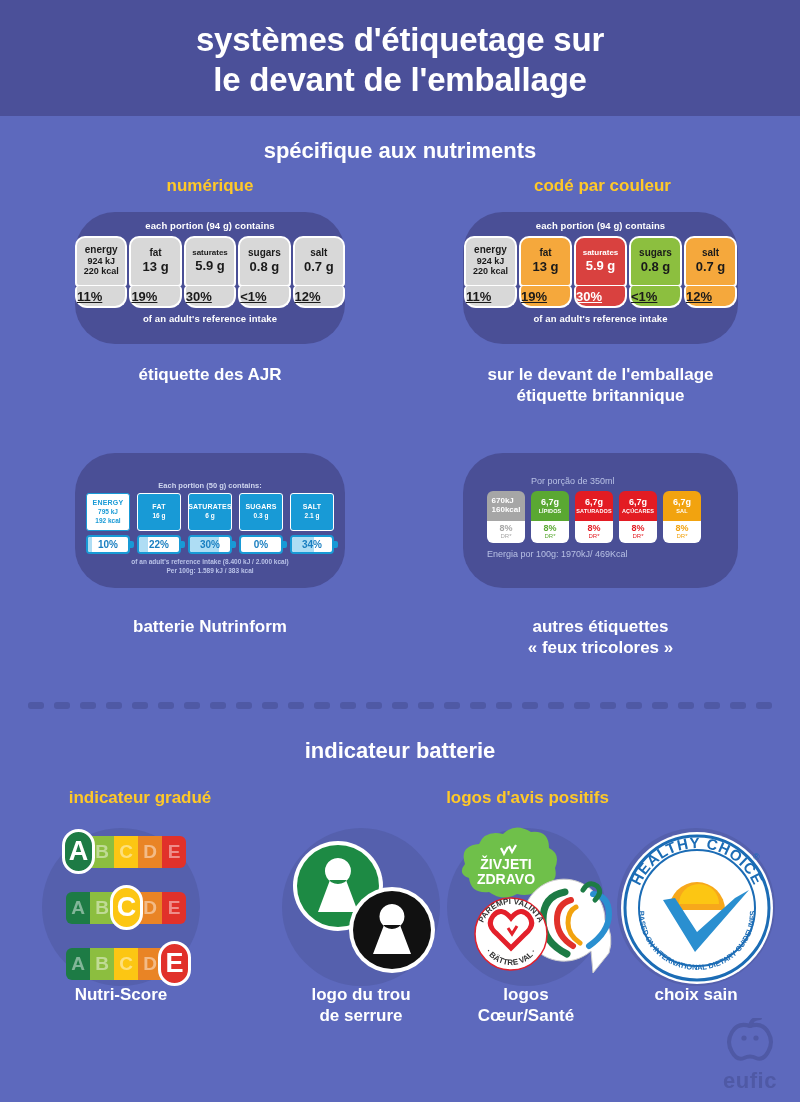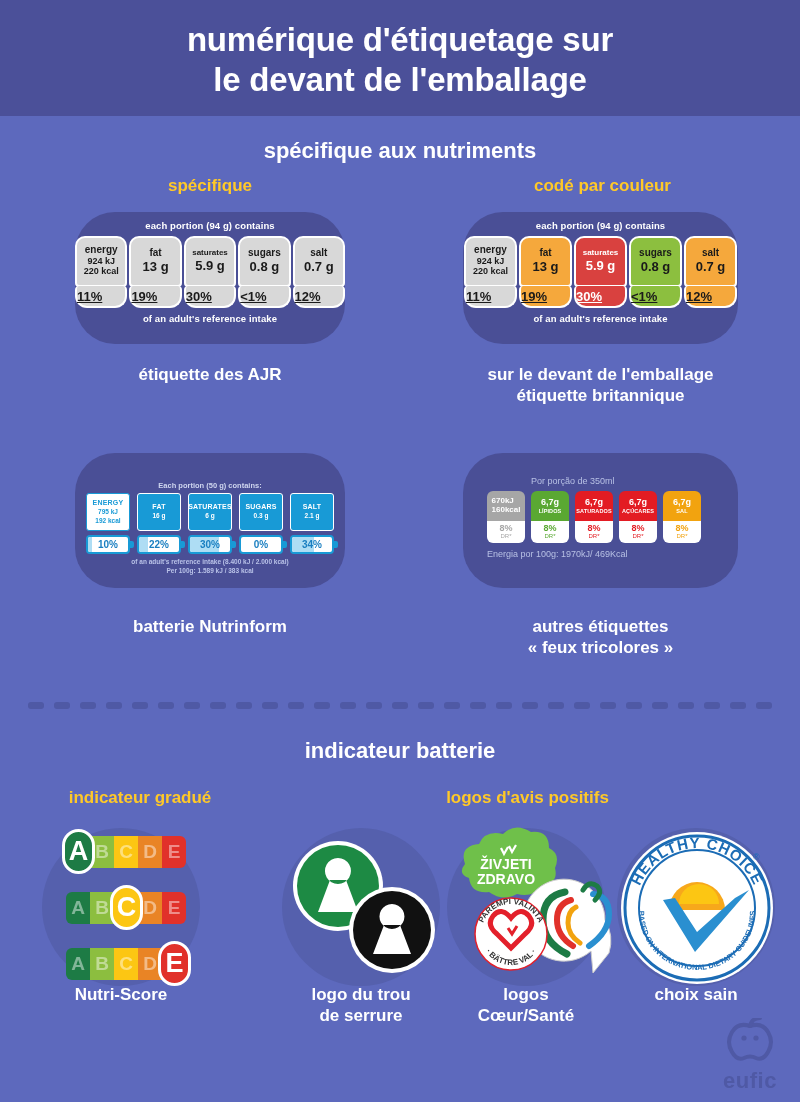--- a/index.html
+++ b/index.html
@@ -164,30 +164,30 @@
     color: #4f59a5; font-size: 22px; font-weight: bold; letter-spacing: 0.5px;
   }
 </style>
 </head>
 <body>
 
 <div class="page">
 
   <div class="header">
     <div class="header-title">
-      <div>numérique d'étiquetage sur</div>
+      <div>systèmes d'étiquetage sur</div>
       <div>le devant de l'emballage</div>
     </div>
   </div>
 
   <div class="body-area">
 
     <div class="section-title" style="top:22px;">spécifique aux nutriments</div>
 
-    <div class="group-title" style="left:80px; top:60px; width:260px;">spécifique</div>
+    <div class="group-title" style="left:80px; top:60px; width:260px;">numérique</div>
     <div class="group-title" style="left:465px; top:60px; width:275px;">codé par couleur</div>
 
     <div class="panel" style="left:75px; top:96px; width:270px; height:132px;"></div>
 
     <div class="tl-wrap" style="left:75px; top:104px; width:270px;">
       <div class="tl-head">each portion (94 g) contains</div>
       <div class="tl-row">
 
         <div class="tl-cell">
           <div class="tl-top" style="background:#d8d8d8;color:#1a1a1a;">

